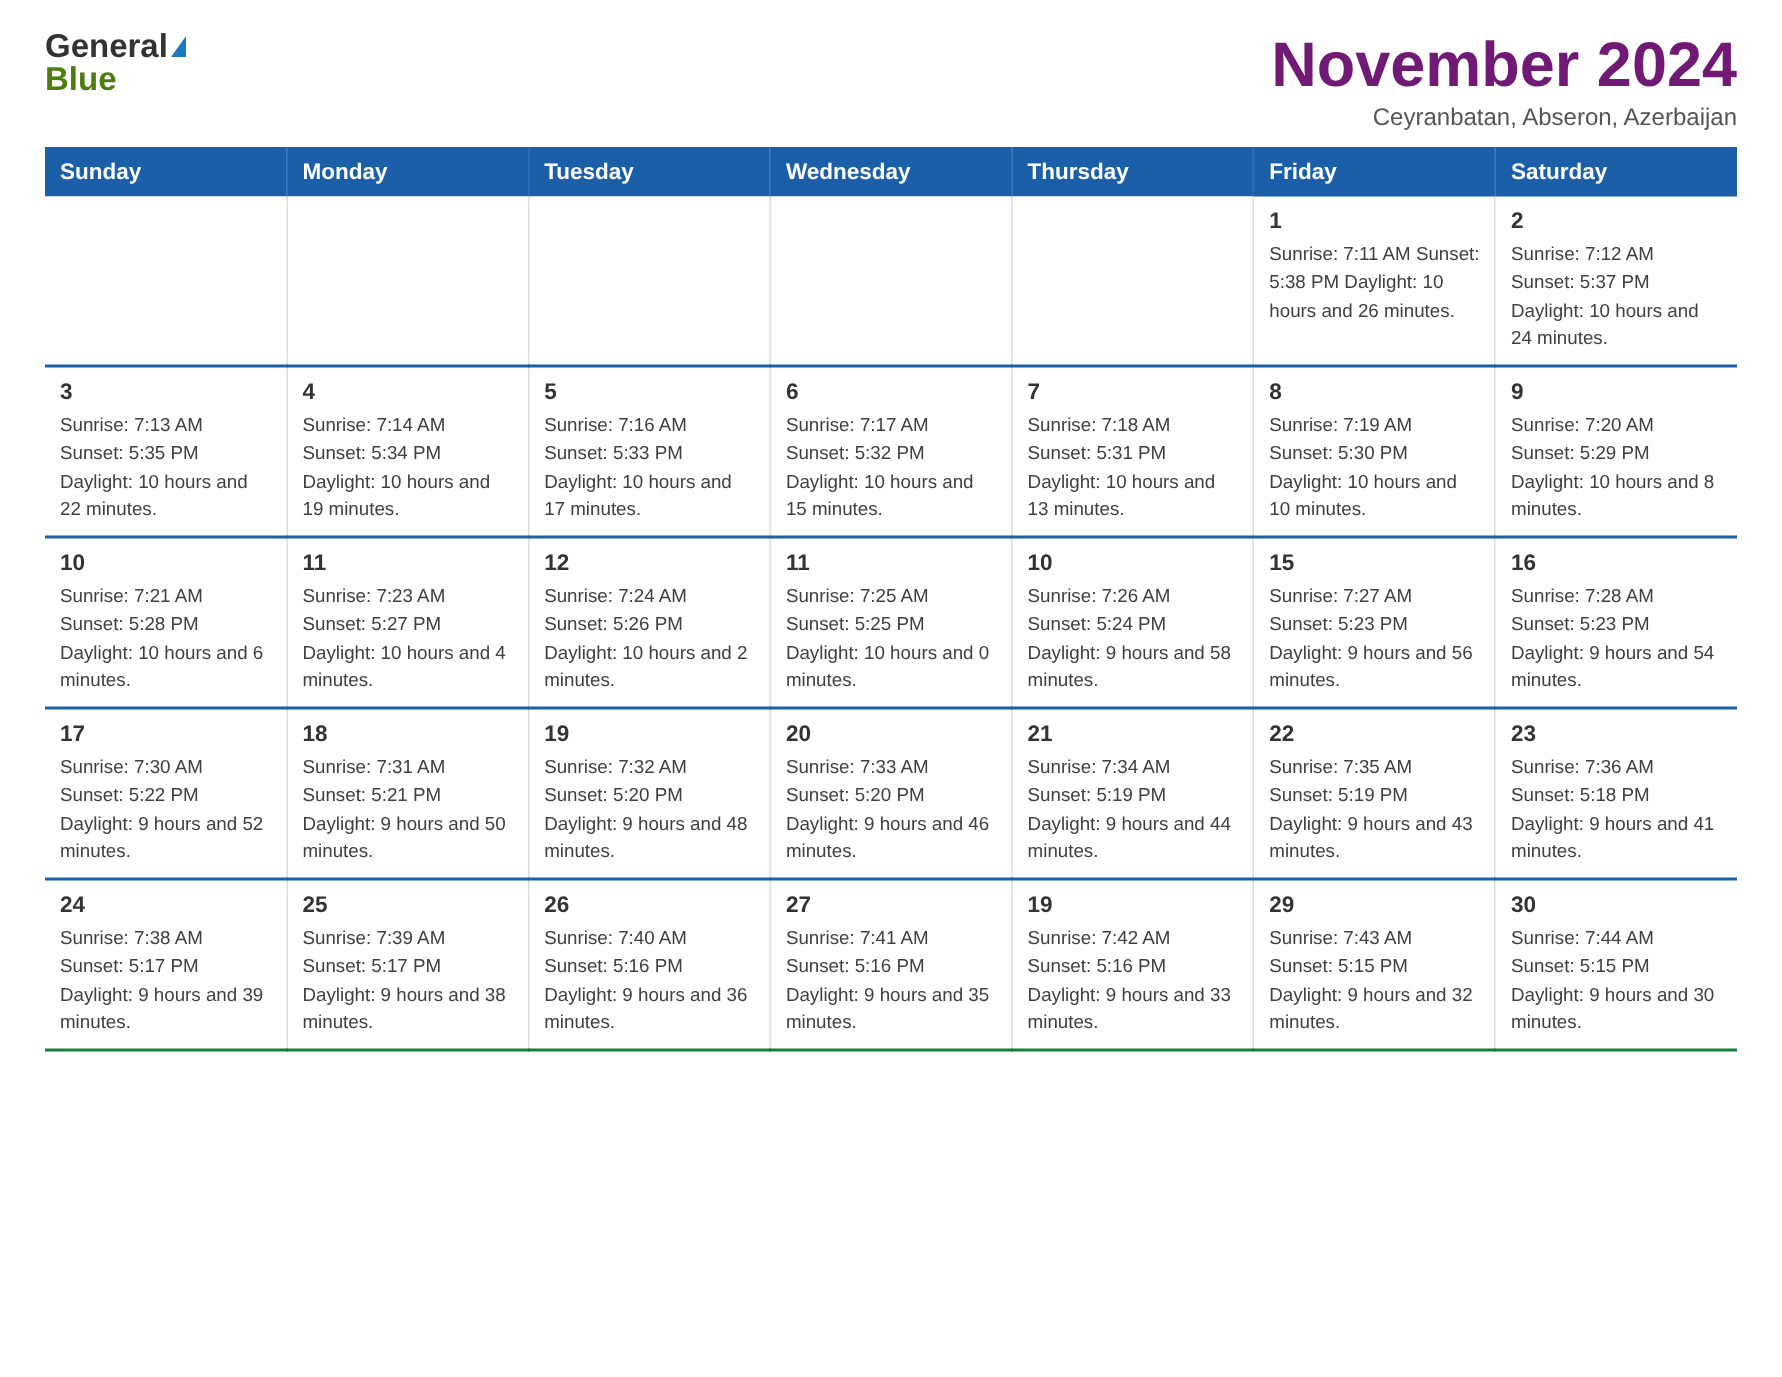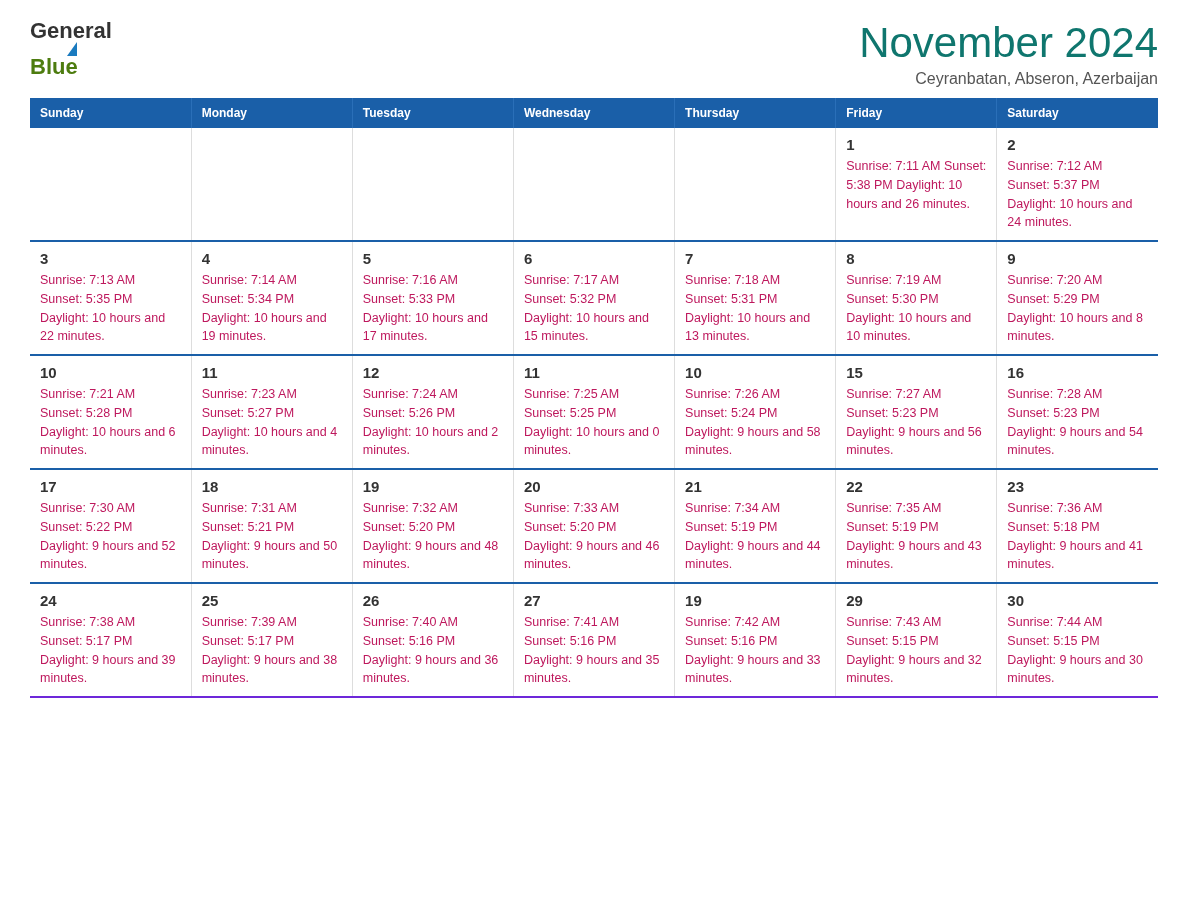--- a/index.html
+++ b/index.html
@@ -39,40 +39,40 @@
       border-left: 10px solid transparent;
       border-bottom: 14px solid #1a7abf;
       margin-left: 2px;
       vertical-align: middle;
     }
     .title-block {
       text-align: right;
     }
     .main-title {
       font-size: 42px;
-      font-weight: normal;
-      color: #0f766e;
+      font-weight: bold;
+      color: #701a75;
       line-height: 1.1;
     }
     .subtitle {
       font-size: 16px;
       color: #555;
       margin-top: 4px;
     }
     .calendar {
       width: 100%;
       border-collapse: collapse;
       margin-top: 10px;
     }
     .calendar thead tr {
       background-color: #1a5fa8;
     }
     .calendar thead th {
       color: #fff;
-      font-size: 12px;
+      font-size: 15px;
       font-weight: bold;
       padding: 8px 10px;
       text-align: left;
       border-right: 1px solid #2a6fb8;
     }
     .calendar thead th:last-child {
       border-right: none;
     }
     .calendar tbody tr {
       border-bottom: 2px solid #1a5fa8;
@@ -91,35 +91,35 @@
     }
     .day-number {
       font-size: 15px;
       font-weight: bold;
       margin-bottom: 4px;
       display: block;
     }
     .day-info {
       font-size: 12.5px;
       line-height: 1.5;
-      color: #be185d;
+      color: #404040;
     }
     .empty-cell {
       background: #fff;
     }
     .calendar tbody tr:last-child {
-      border-bottom: 2px solid #6d28d9;
+      border-bottom: 2px solid #15803d;
     }
   </style>
 </head>
 <body>
 
 <div class="header">
   <div class="logo">
-    <div style="display:flex;align-items:center;flex-direction:column;">
+    <div style="display:flex;align-items:center;">
       <span class="logo-general">General</span>
       <span class="logo-triangle"></span>
     </div>
     <span class="logo-blue">Blue</span>
   </div>
   <div class="title-block">
     <div class="main-title">November 2024</div>
     <div class="subtitle">Ceyranbatan, Abseron, Azerbaijan</div>
   </div>
 </div>

